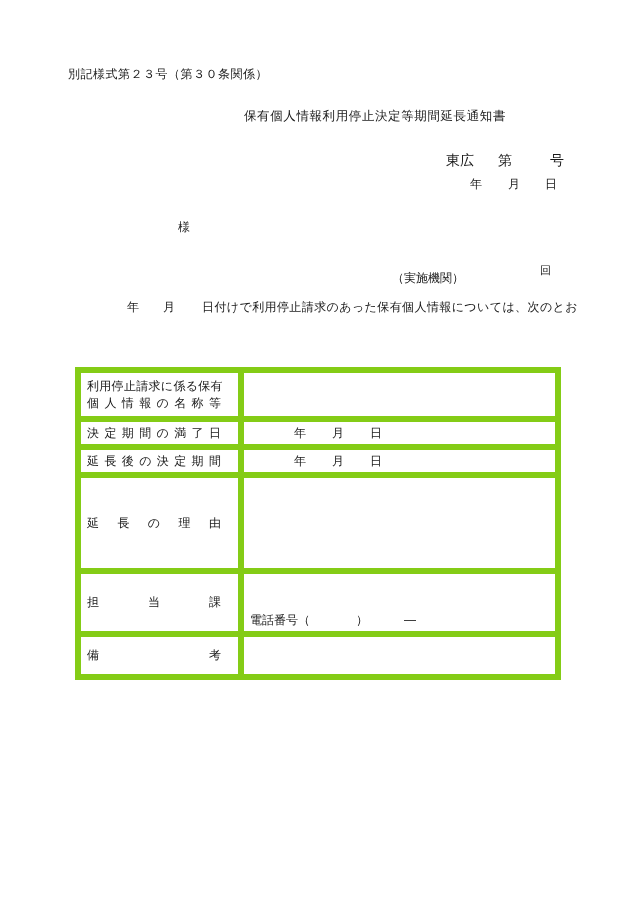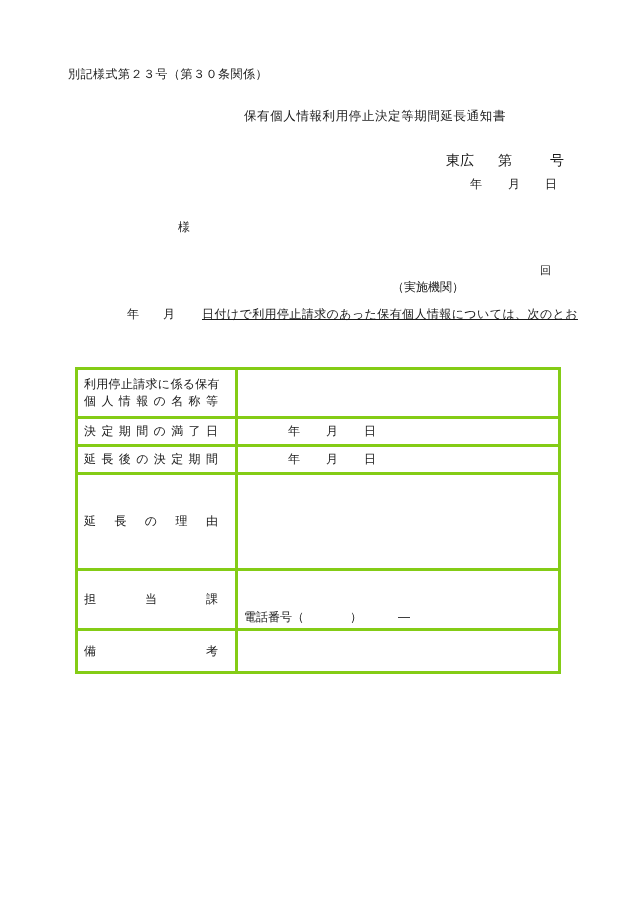--- a/index.html
+++ b/index.html
@@ -16,46 +16,45 @@
       font-size: 12px;
       overflow: hidden;
     }
     .abs { position: absolute; white-space: nowrap; }
     .form-id { left: 68px; top: 66px; font-size: 12px; letter-spacing: 0.5px; }
     .title { left: 197px; top: 108px; font-size: 12.5px; letter-spacing: 0.6px; margin-left: 47px; }
     .doc-number { left: 446px; top: 152px; font-size: 14px; }
     .doc-number span { display: inline-block; }
     .doc-date { left: 470px; top: 176px; font-size: 12px; }
     .addressee { left: 178px; top: 219px; font-size: 12px; }
-    .issuer { left: 392px; top: 279px; font-size: 12px; }
+    .issuer { left: 392px; top: 270px; font-size: 12px; }
     .seal { left: 540px; top: 263px; font-size: 11px; }
 
     .body-text {
       left: 70px;
-      top: 302px;
+      top: 295px;
       width: 495px;
       font-size: 12px;
       line-height: 24px;
       white-space: normal;
       letter-spacing: 0.4px;
-      text-decoration: underline;
     }
     .body-text .line { display: block; white-space: nowrap; }
     .indent-date { display: inline-block; }
 
     table.form-table {
       position: absolute;
       left: 75px;
       top: 367px;
       width: 486px;
       border-collapse: collapse;
       font-size: 12px;
     }
     table.form-table td {
-      border: 3px solid #84cc16;
+      border: 6px solid #84cc16;
       padding: 0;
       vertical-align: middle;
     }
     td.label {
       width: 145px;
       padding: 0 6px !important;
     }
     .label-justify {
       display: flex;
       justify-content: space-between;

